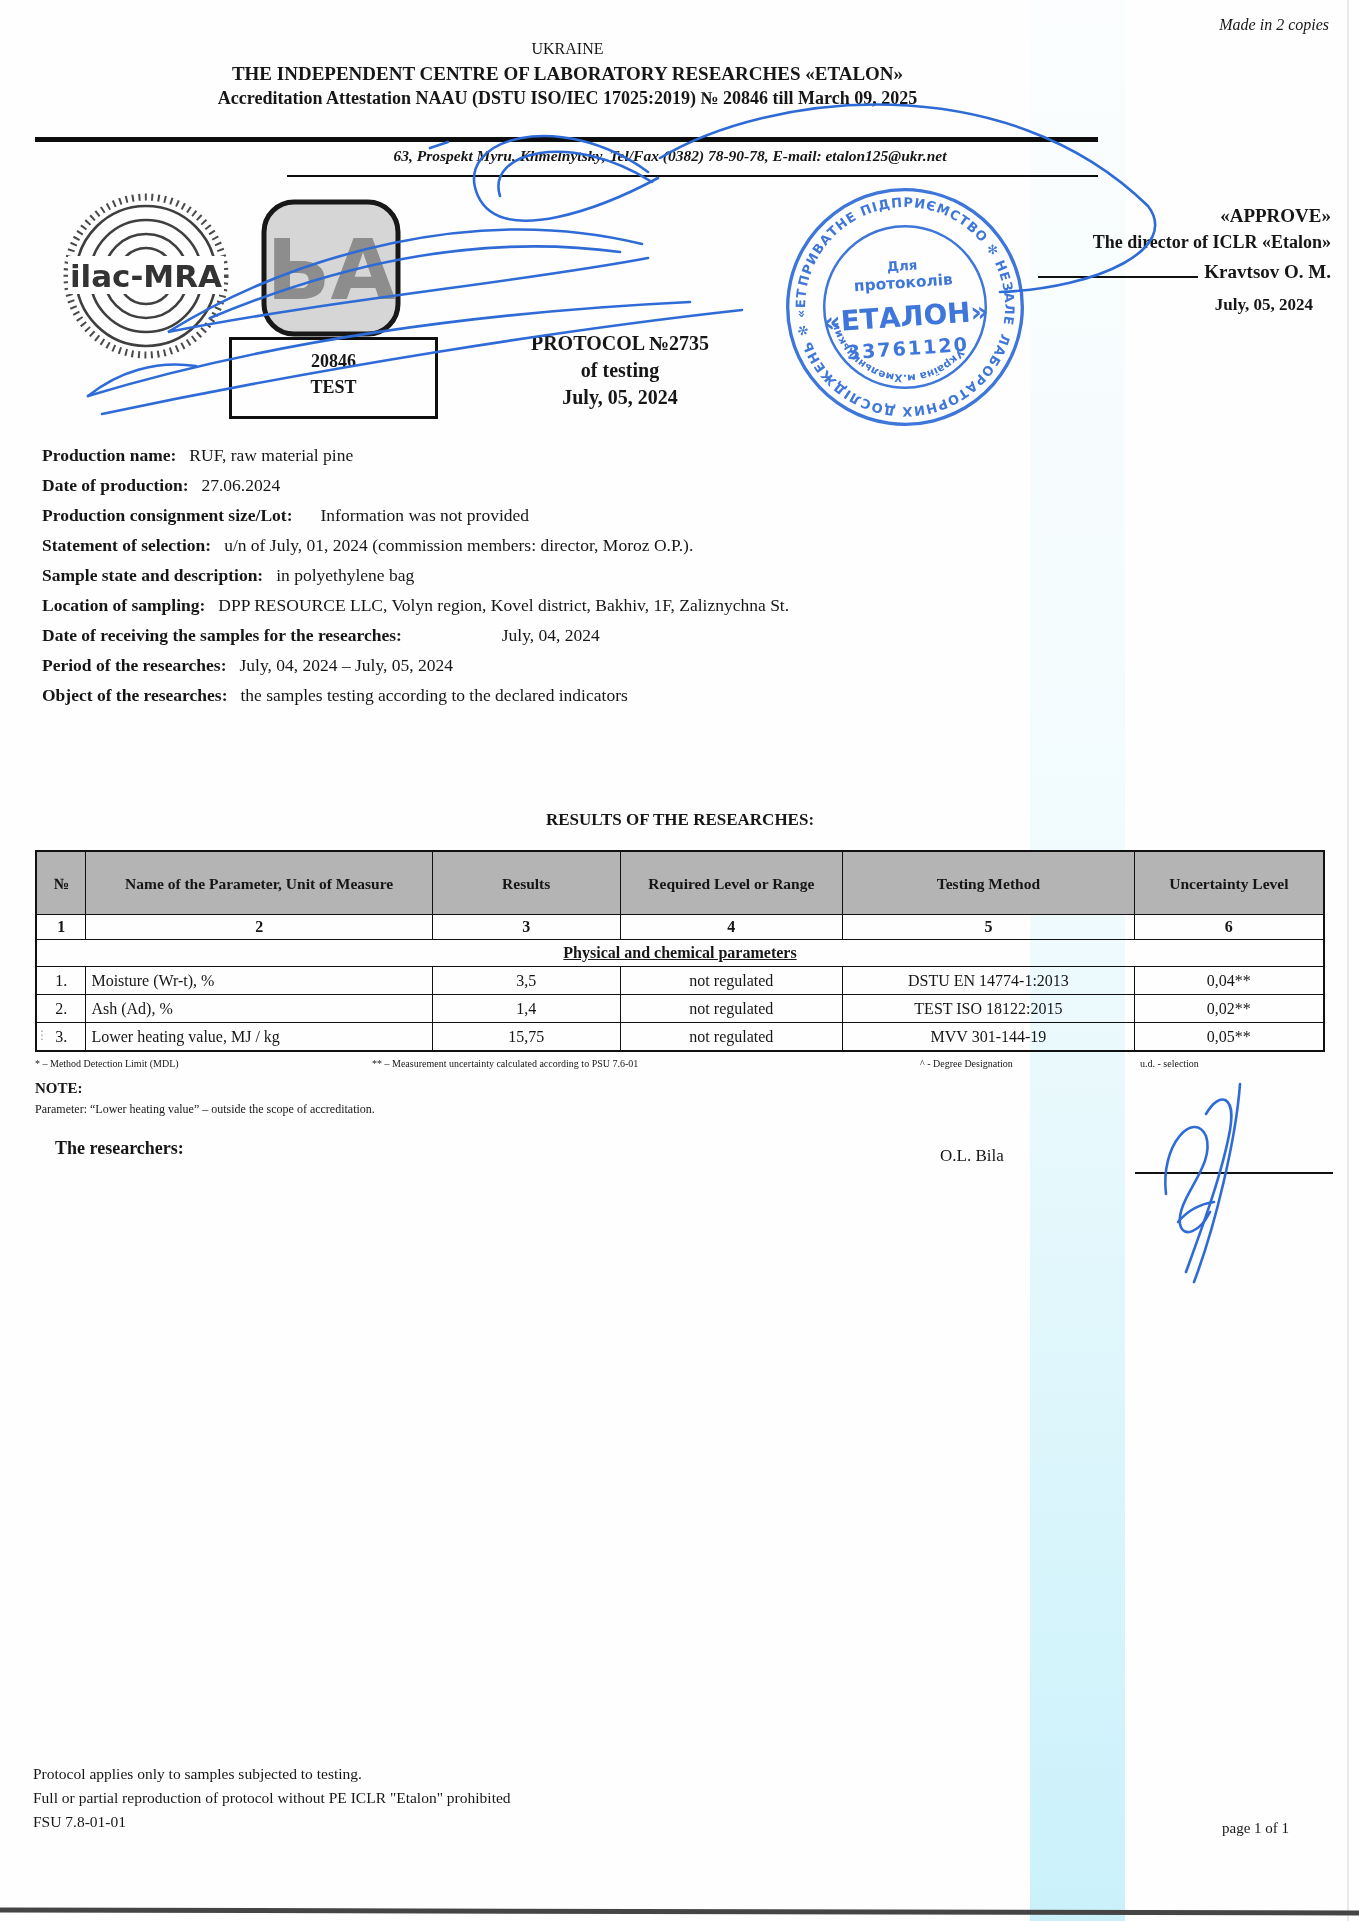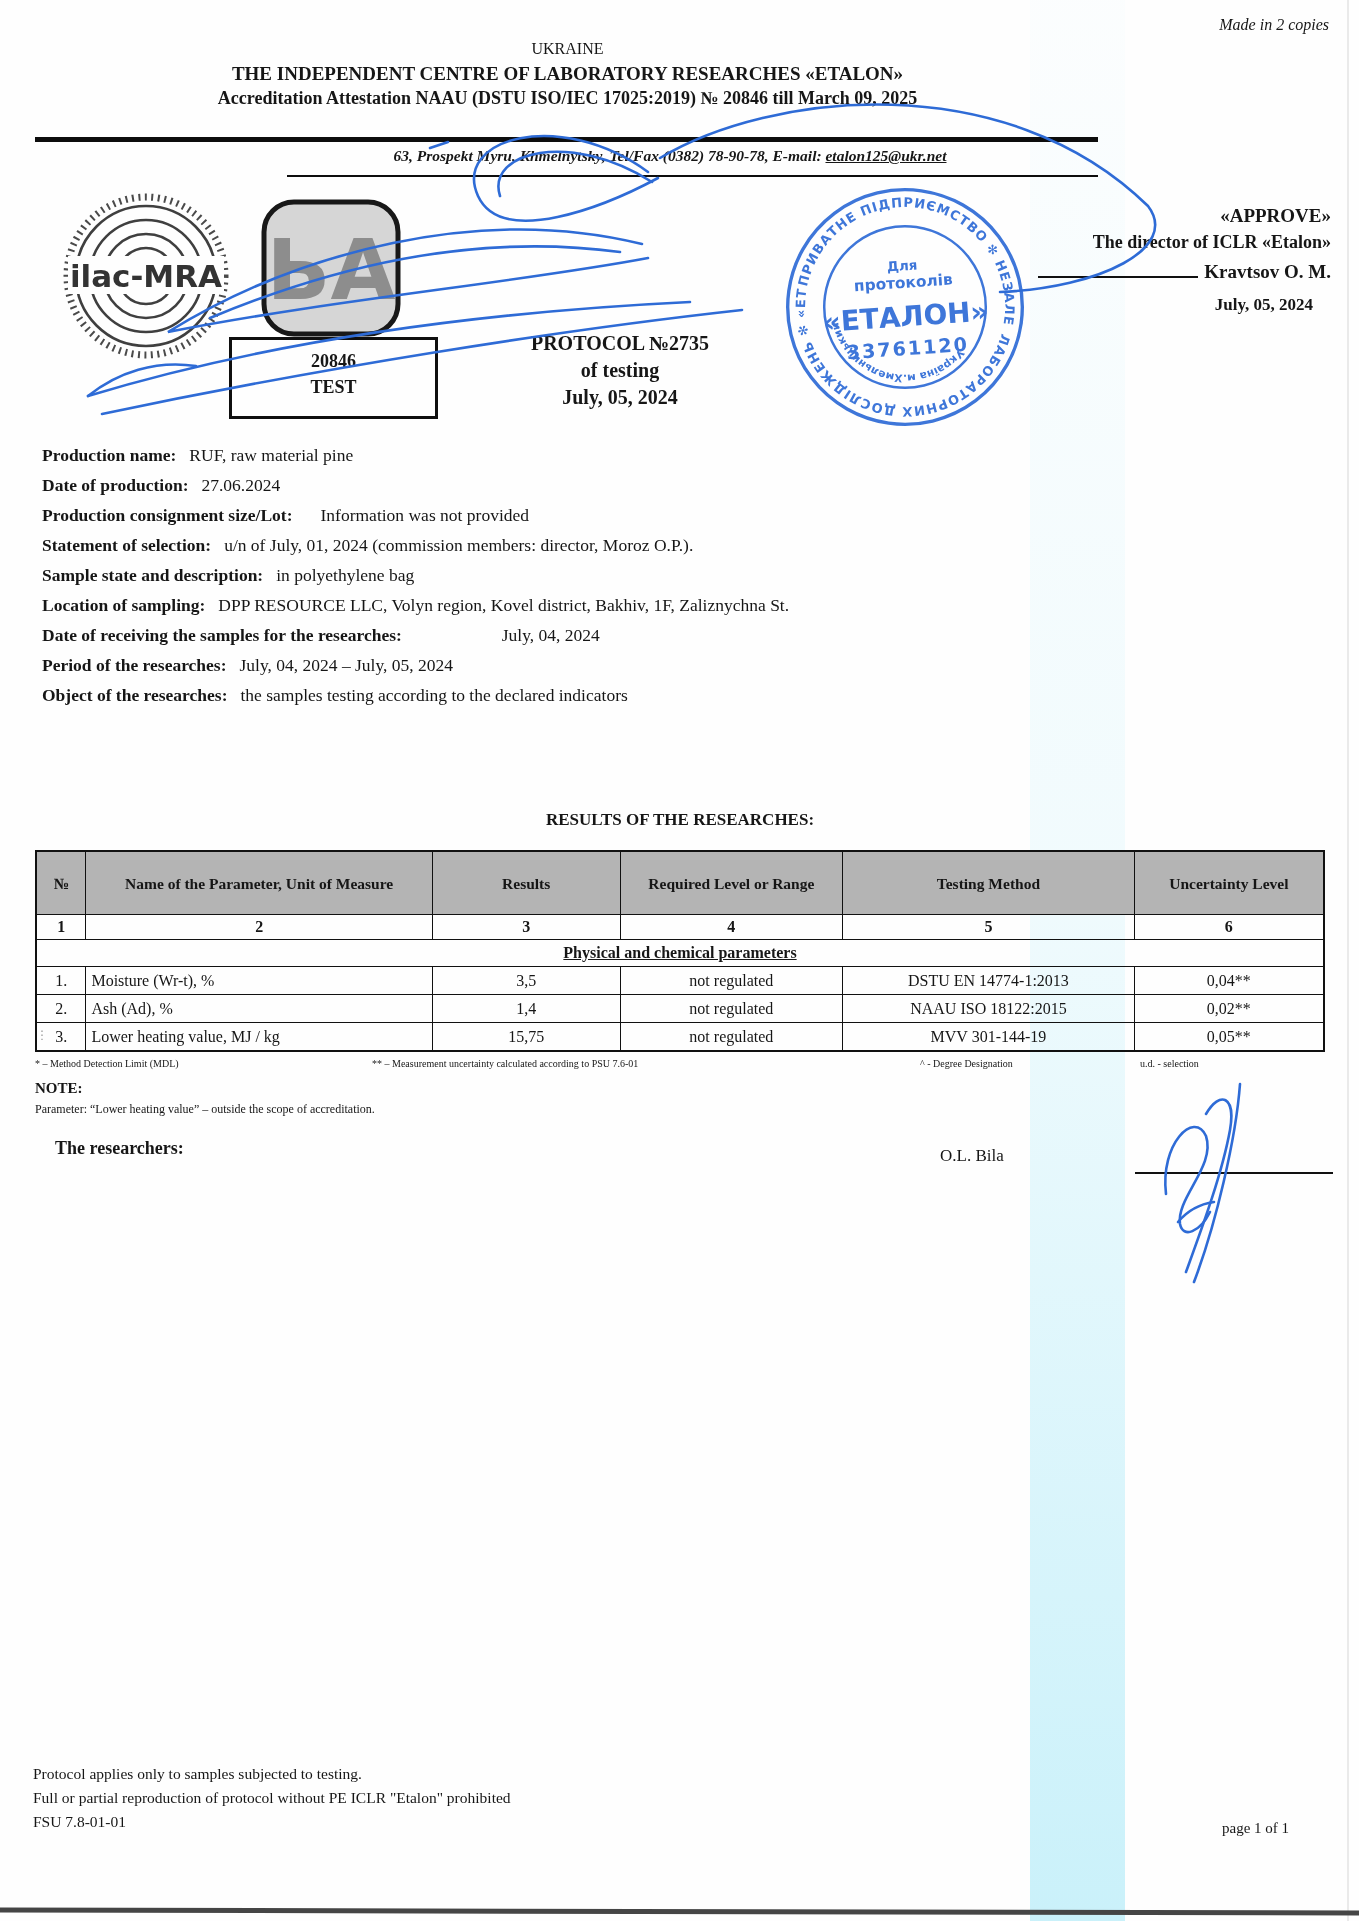--- a/index.html
+++ b/index.html
@@ -8,21 +8,21 @@
   .page{position:absolute;inset:0;background:#fefefe;padding-left:46px;}
   .abs{position:absolute;}
 
   
   .made-copies{top:16px;right:30px;font-size:16px;font-style:italic;}
   .hdr{left:35px;top:36px;width:1065px;text-align:center;line-height:25px;}
   .hdr .org{font-size:19px;font-weight:bold;}
   .hdr .accr{font-size:18px;font-weight:bold;}
   .rule-thick{left:35px;top:137px;width:1063px;height:5px;background:#0d0d0d;}
   .addr{left:240px;top:147px;width:860px;text-align:center;font-size:15.5px;font-weight:bold;font-style:italic;}
-  .addr .email{text-decoration:underline;}
+  .addr .email{}
   .rule-thin{left:287px;top:175px;width:811px;height:2px;background:#0d0d0d;}
 
   
   .ilac{left:60px;top:190px;}
   .naau{left:260px;top:198px;}
   .naau-box{left:229px;top:337px;width:203px;height:68px;border:3px solid #0f0f0f;
             text-align:center;font-weight:bold;font-size:18px;line-height:26px;padding-top:8px;}
 
   
   .protocol{left:495px;top:330px;width:250px;text-align:center;font-weight:bold;font-size:20px;line-height:27px;}
@@ -237,21 +237,21 @@
         <td class="d">3,5</td>
         <td class="d">not regulated</td>
         <td class="d">DSTU EN 14774-1:2013</td>
         <td class="d">0,04**</td>
       </tr>
       <tr>
         <td class="d">2.</td>
         <td class="d name">Ash (Ad), %</td>
         <td class="d">1,4</td>
         <td class="d">not regulated</td>
-        <td class="d">NAAU ISO 18122:2015</td>
+        <td class="d">TEST ISO 18122:2015</td>
         <td class="d">0,02**</td>
       </tr>
       <tr>
         <td class="d">3.</td>
         <td class="d name">Lower heating value, MJ / kg</td>
         <td class="d">15,75</td>
         <td class="d">not regulated</td>
         <td class="d">MVV 301-144-19</td>
         <td class="d">0,05**</td>
       </tr>

